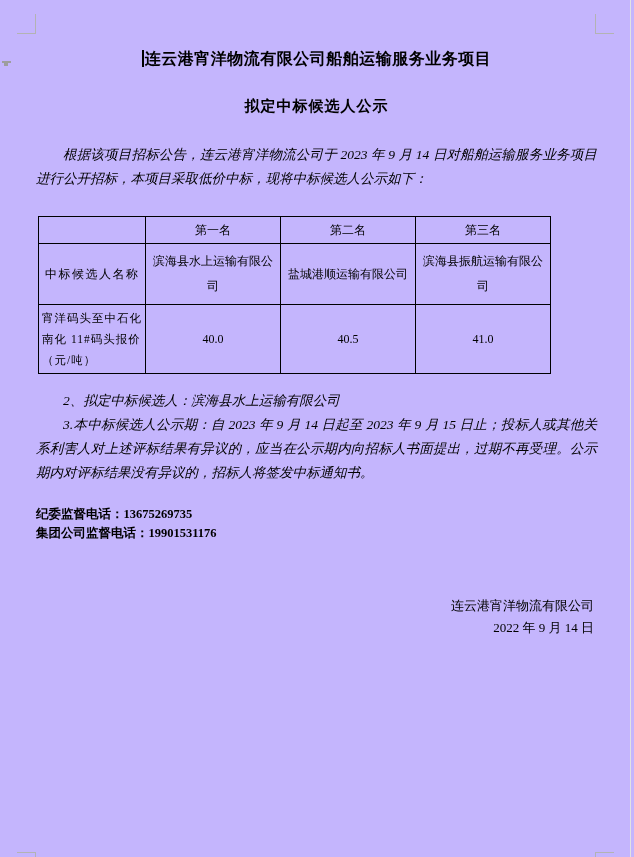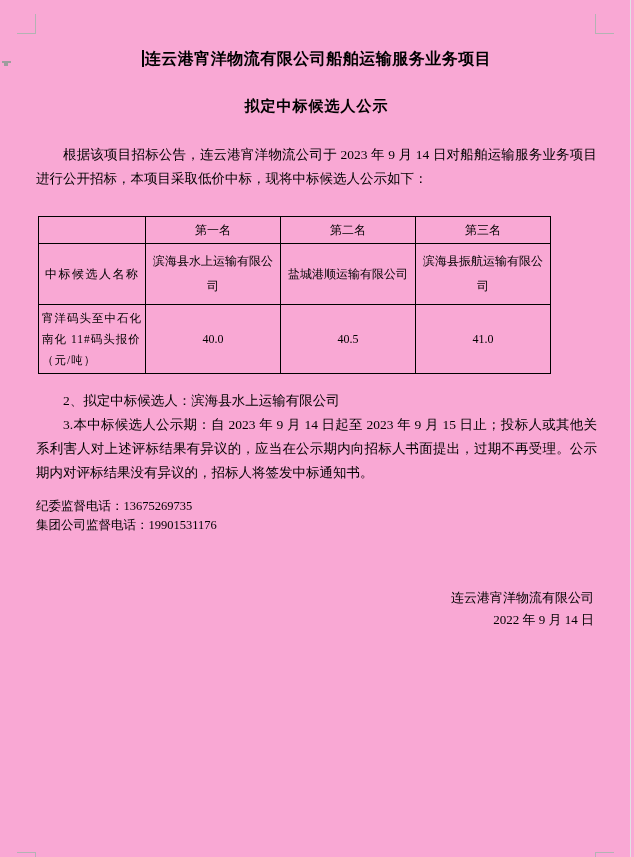--- a/index.html
+++ b/index.html
@@ -1,20 +1,20 @@
 <!DOCTYPE html>
 <html><head>
 <meta charset="utf-8">
 <style>
   html, body { margin: 0; padding: 0; }
   .page {
     position: relative;
     width: 634px;
     height: 857px;
-    background: #f9a8d4;
+    background: #c4b5fd;
     overflow: hidden;
     font-family: "Liberation Serif", "DejaVu Serif", serif;
     color: #000000;
   }
   
   .page-edge {
     position: absolute;
     left: 630px; top: 0;
     width: 1px; height: 857px;
     background: #e2e2e2;
@@ -57,20 +57,21 @@
     font-size: 15px;
     line-height: 20px;
     letter-spacing: 1px;
   }
   .para {
     margin: 0;
     font-size: 13.5px;
     line-height: 24px;
     text-align: justify;
     text-indent: 2em;
+    font-style: italic;
   }
   .para.intro { margin-top: 27px; }
   .para.item2 { margin-top: 15px; }
 
   table.bid-table {
     border-collapse: collapse;
     table-layout: fixed;
     width: 512px;
     margin-top: 25px;
     margin-left: 2px;
@@ -91,22 +92,22 @@
   tr.price td { height: 64px; }
   tr.price td.label {
     text-align: left;
     font-size: 11.5px;
     line-height: 21px;
     letter-spacing: 1px;
     padding: 2px 3px;
   }
 
   .contacts {
-    margin-top: 12px;
-    font-weight: normal;
+    margin-top: 20px;
+    font-weight: bold;
     font-size: 12.5px;
     line-height: 19px;
   }
   .signature {
     margin-top: 52px;
     text-align: right;
     font-size: 13px;
     line-height: 22px;
     padding-right: 3px;
   }

